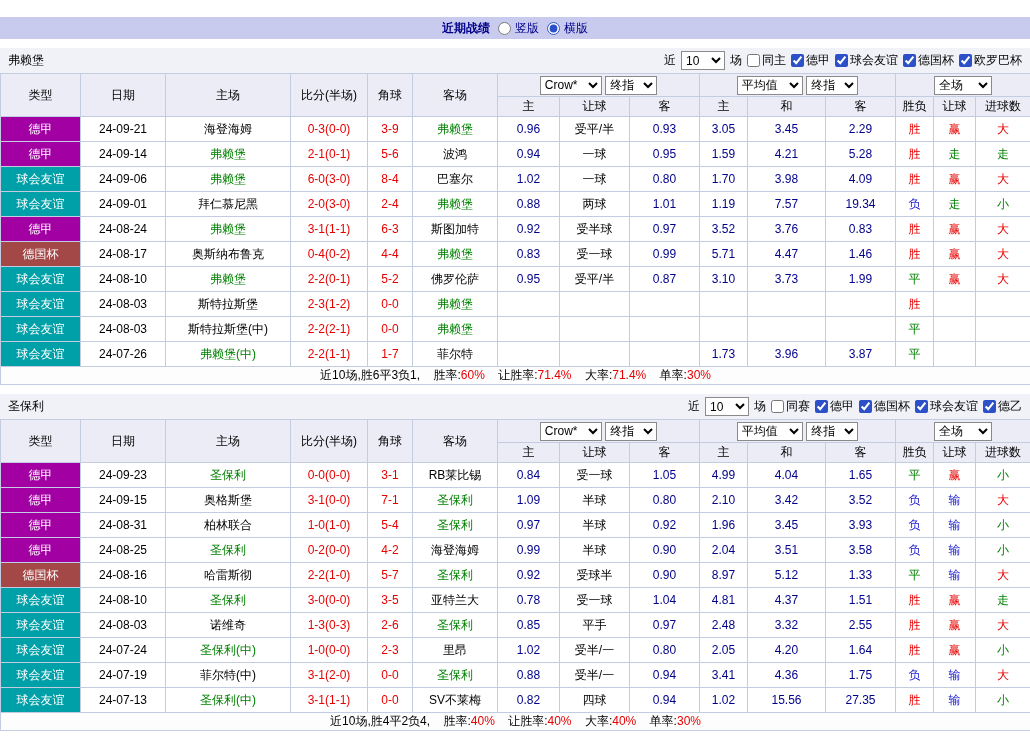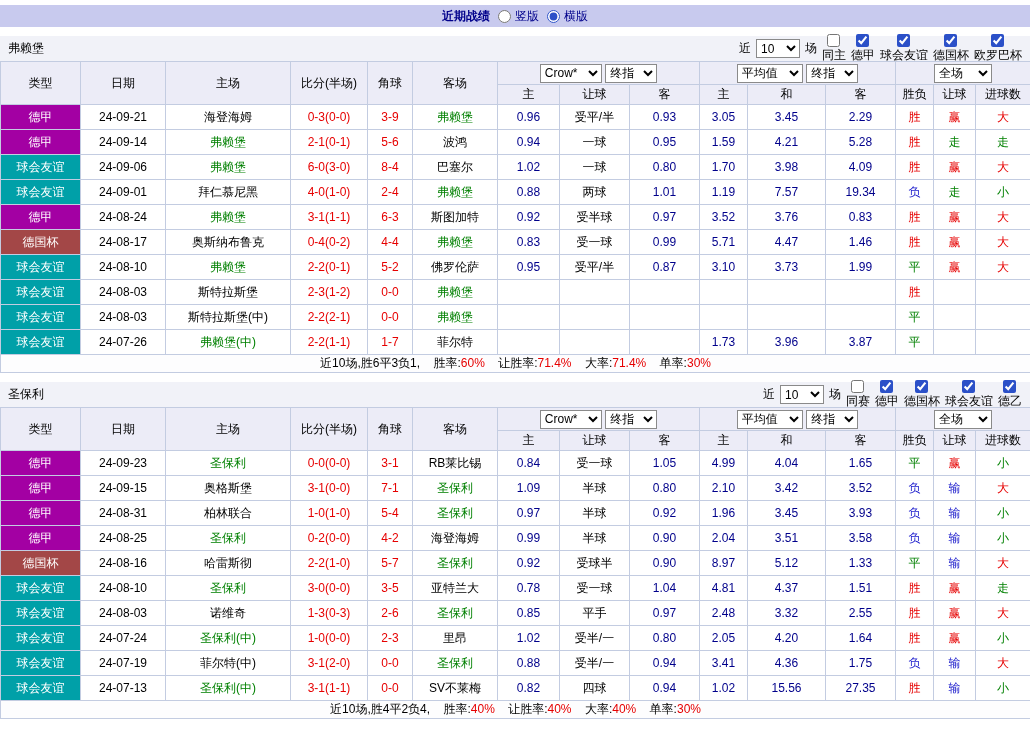--- a/index.html
+++ b/index.html
@@ -4,34 +4,34 @@
 <style>
   * { box-sizing: border-box; }
   html, body { background: #fff; }
   body {
     width: 1030px; margin: 0; padding: 5px 0 6px 0;
     font-family: "Liberation Sans", "DejaVu Sans", sans-serif;
     font-size: 12px; color: #000;
   }
   .topbar {
     height: 22px; background: #c8caee;
-    display: flex; align-items: center; justify-content: center; gap: 8px;
+    display: flex; align-items: center; justify-content: center; gap: 8px; margin-top: 12px;
   }
   .topbar .title { color: #00008b; font-weight: bold; }
   .radio-label { color: #00008b; display: inline-flex; align-items: center; gap: 2px; }
   input[type=radio], input[type=checkbox] {
     accent-color: #2b50c8; width: 13px; height: 13px; margin: 0 2px 0 0; vertical-align: middle;
   }
   .section { margin-top: 9px; }
   .ctrl {
     height: 25px; display: flex; align-items: center;
     background: #f1f2f8; padding: 0 8px;
   }
   .ctrl .filters { margin-left: auto; display: flex; align-items: center; gap: 5px; }
-  .filters label { display: inline-flex; align-items: center; white-space: nowrap; flex-direction: column; }
+  .filters label { display: inline-flex; align-items: center; white-space: nowrap; }
   select {
     font-family: "Liberation Sans", "DejaVu Sans", sans-serif;
     font-size: 12px; height: 19px; background: #fff; border: 1px solid #8a8a8a;
   }
   table { width: 1030px; border-collapse: collapse; table-layout: fixed; }
   th, td {
     border: 1px solid #c3cce1; text-align: center; padding: 0;
     height: 25px; overflow: hidden; white-space: nowrap;
   }
   thead th { background: #ececf7; font-weight: normal; }
@@ -190,21 +190,21 @@
           <td class="odds-cell">3.98</td>
           <td class="odds-cell">4.09</td>
           <td class="result-cell" style="color: rgb(230, 0, 0);">胜</td>
           <td class="result-cell" style="color: rgb(230, 0, 0);">赢</td>
           <td class="result-cell" style="color: rgb(230, 0, 0);">大</td>
         </tr>
         <tr>
           <td class="type-cell" style="background: rgb(0, 160, 168);">球会友谊</td>
           <td class="date-cell">24-09-01</td>
           <td class="team-cell">拜仁慕尼黑</td>
-          <td class="score-cell">4-0(1-0)</td>
+          <td class="score-cell">2-0(3-0)</td>
           <td class="corner-cell">2-4</td>
           <td class="team-cell focus">弗赖堡</td>
           <td class="odds-cell">0.88</td>
           <td class="handicap-cell">两球</td>
           <td class="odds-cell">1.01</td>
           <td class="odds-cell">1.19</td>
           <td class="odds-cell">7.57</td>
           <td class="odds-cell">19.34</td>
           <td class="result-cell" style="color: rgb(26, 26, 204);">负</td>
           <td class="result-cell" style="color: rgb(0, 128, 0);">走</td>

